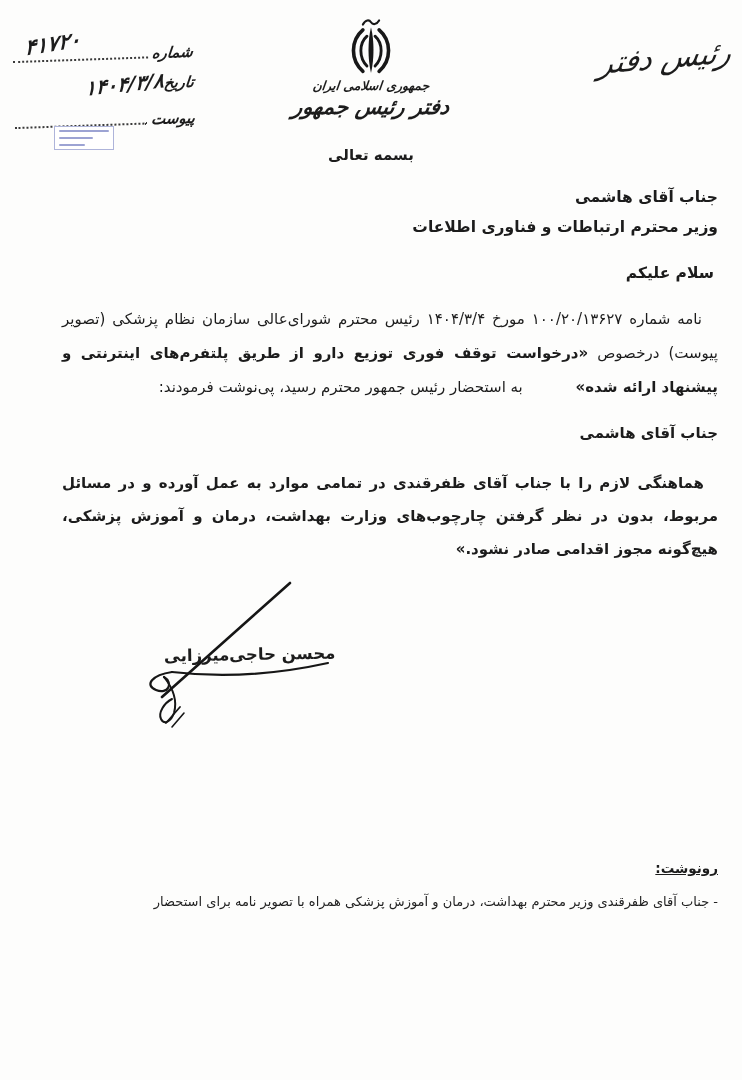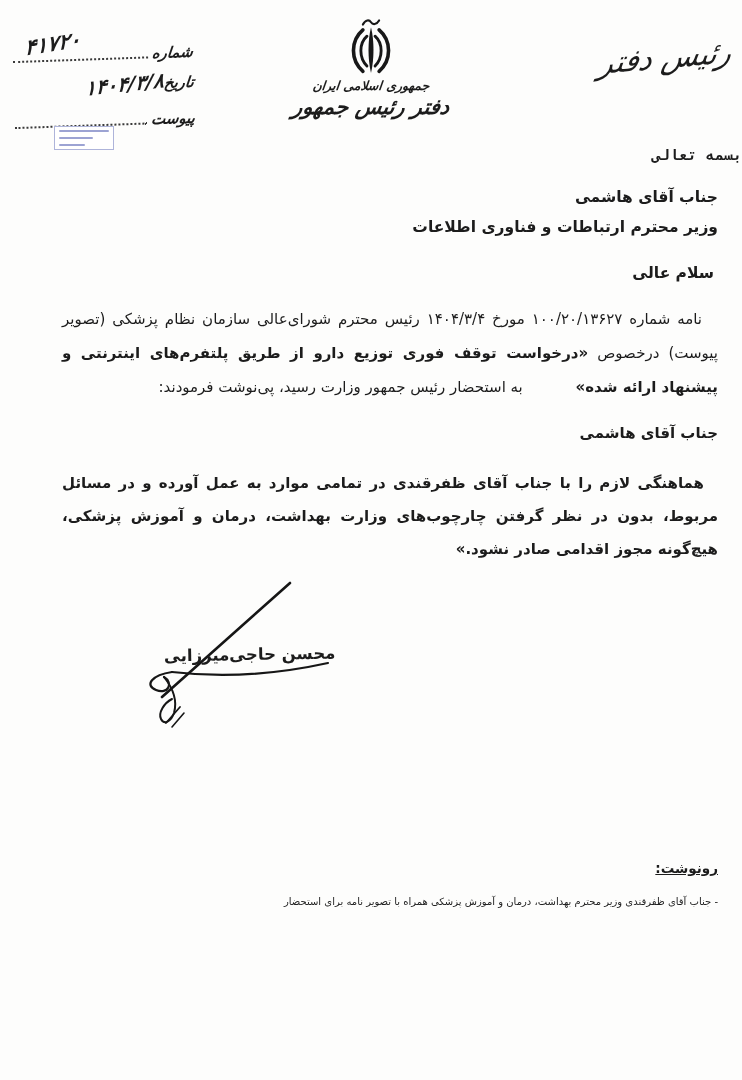--- a/index.html
+++ b/index.html
@@ -124,23 +124,23 @@
     transform: rotate(-5deg) skewX(-14deg);
     white-space: nowrap;
   }
 
   
   .besmellah {
     position: absolute;
     top: 146px;
     left: 0;
     width: 100%;
-    font-weight: bold;
-    font-size: 15px;
-    font-family: Liberation Mono, monospace;
+    text-align: center;
+    font-weight: bold;
+    font-size: 15px;
   }
   .recipient {
     position: absolute;
     top: 182px;
     right: 24px;
     text-align: right;
     font-weight: bold;
     font-size: 15.5px;
     line-height: 30px;
   }
@@ -201,21 +201,21 @@
 
   
   .cc {
     position: absolute;
     top: 860px;
     right: 24px;
     left: 28px;
     text-align: right;
   }
   .cc-label { font-weight: bold; font-size: 13.5px; margin-bottom: 14px; text-decoration: underline; }
-  .cc-item { font-size: 10px; line-height: 23px; color: #222; text-align: right; }
+  .cc-item { font-size: 13px; line-height: 23px; color: #222; text-align: right; }
 </style>
 </head>
 <body>
 
 <div class="page">
 
   <div class="ref-block">
     <div class="ref-row">
       <span class="ref-label">شماره</span>
       <span class="ref-leader"></span>
@@ -254,23 +254,23 @@
 
   <div class="head-note">رئیس دفتر</div>
 
   <div class="besmellah">بسمه تعالی</div>
 
   <div class="recipient">
     <div>جناب آقای هاشمی</div>
     <div>وزیر محترم ارتباطات و فناوری اطلاعات</div>
   </div>
 
-  <div class="salutation">سلام عالی</div>
-
-  <p class="body-par"><span>نامه شماره ۱۰۰/۲۰/۱۳۶۲۷ مورخ ۱۴۰۴/۳/۴ رئیس محترم شورای‌عالی سازمان نظام پزشکی (تصویر پیوست) درخصوص </span><span class="bold">«درخواست توقف فوری توزیع دارو از طریق پلتفرم‌های اینترنتی و پیشنهاد ارائه شده»</span><span> به استحضار رئیس جمهور وزارت رسید، پی‌نوشت فرمودند:</span></p>
+  <div class="salutation">سلام علیکم</div>
+
+  <p class="body-par"><span>نامه شماره ۱۰۰/۲۰/۱۳۶۲۷ مورخ ۱۴۰۴/۳/۴ رئیس محترم شورای‌عالی سازمان نظام پزشکی (تصویر پیوست) درخصوص </span><span class="bold">«درخواست توقف فوری توزیع دارو از طریق پلتفرم‌های اینترنتی و پیشنهاد ارائه شده»</span><span> به استحضار رئیس جمهور محترم رسید، پی‌نوشت فرمودند:</span></p>
 
   <div class="directive">
     <div class="directive-line">جناب آقای هاشمی</div>
     <p class="directive-text">هماهنگی لازم را با جناب آقای ظفرقندی در تمامی موارد به عمل آورده و در مسائل مربوط، بدون در نظر گرفتن چارچوب‌های وزارت بهداشت، درمان و آموزش پزشکی، هیچ‌گونه مجوز اقدامی صادر نشود.»</p>
   </div>
 
   <div class="signature">
     <svg width="225" height="160" viewBox="0 0 225 160" aria-hidden="true">
       <g fill="none" stroke="#161616" stroke-linecap="round">
         <path d="M162,8 L34,122" stroke-width="2.6"></path>

